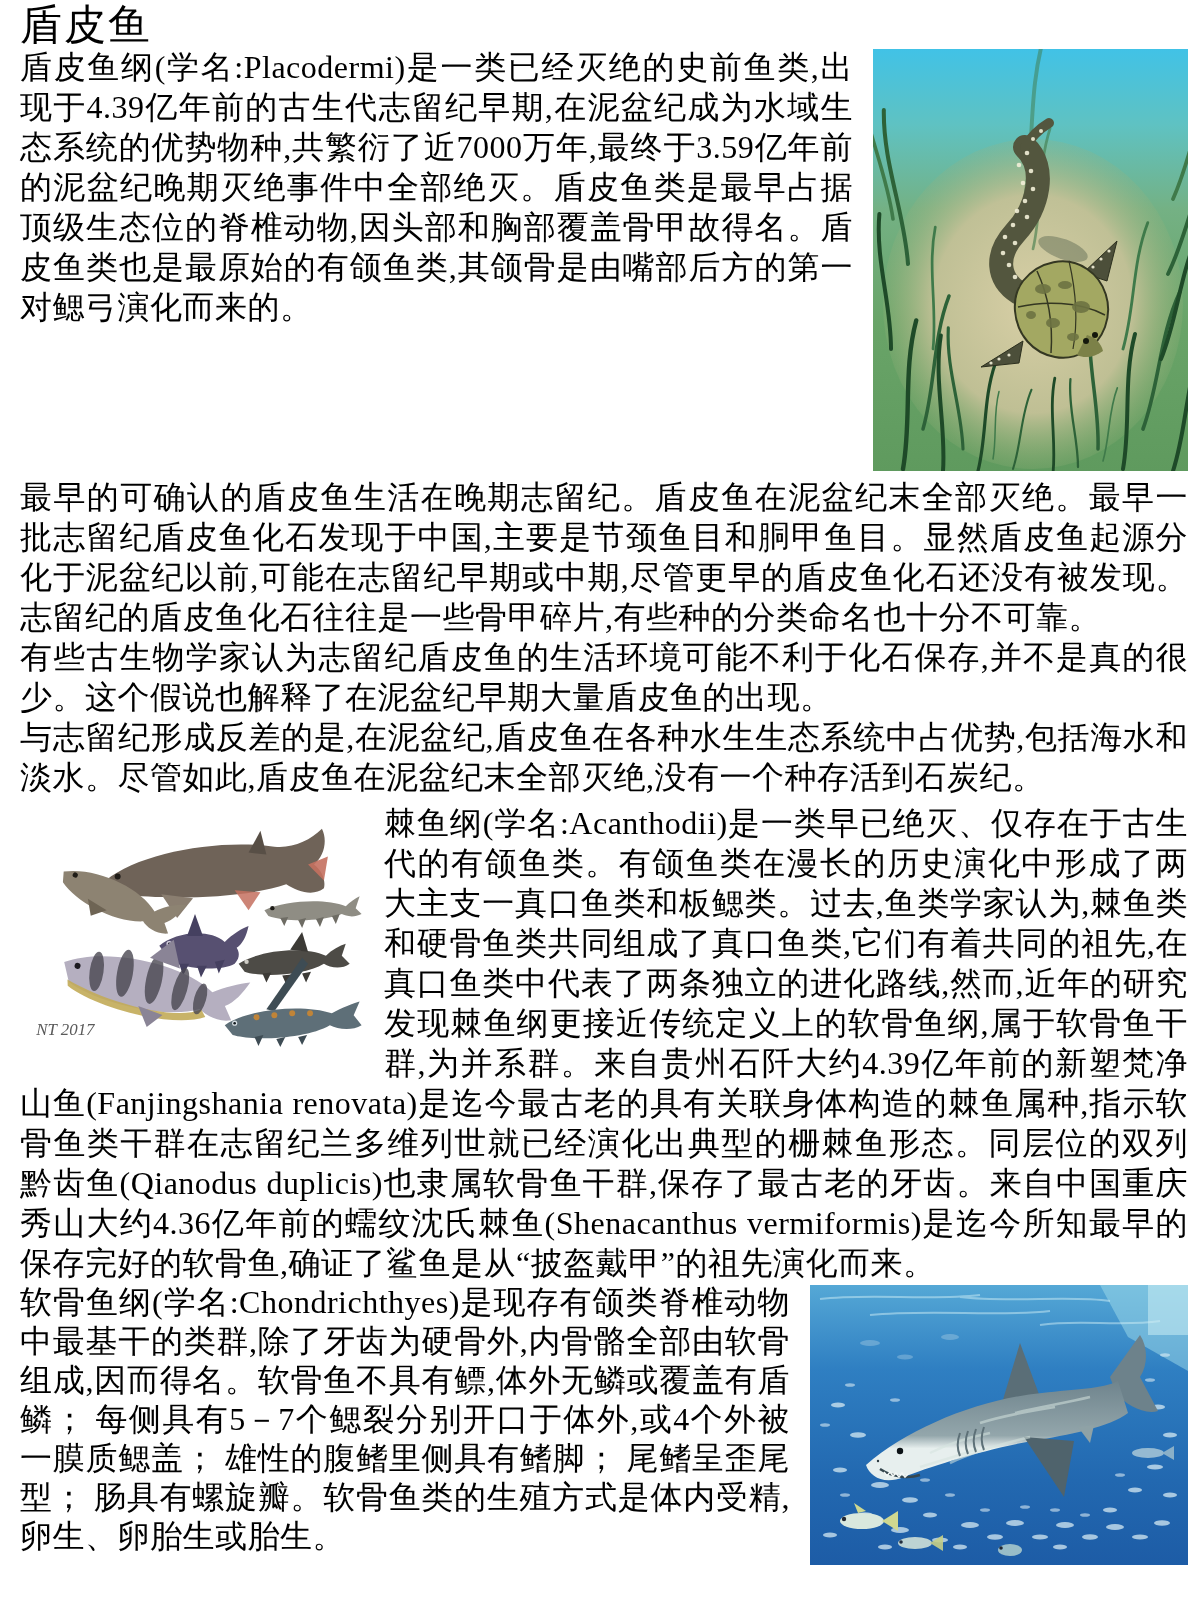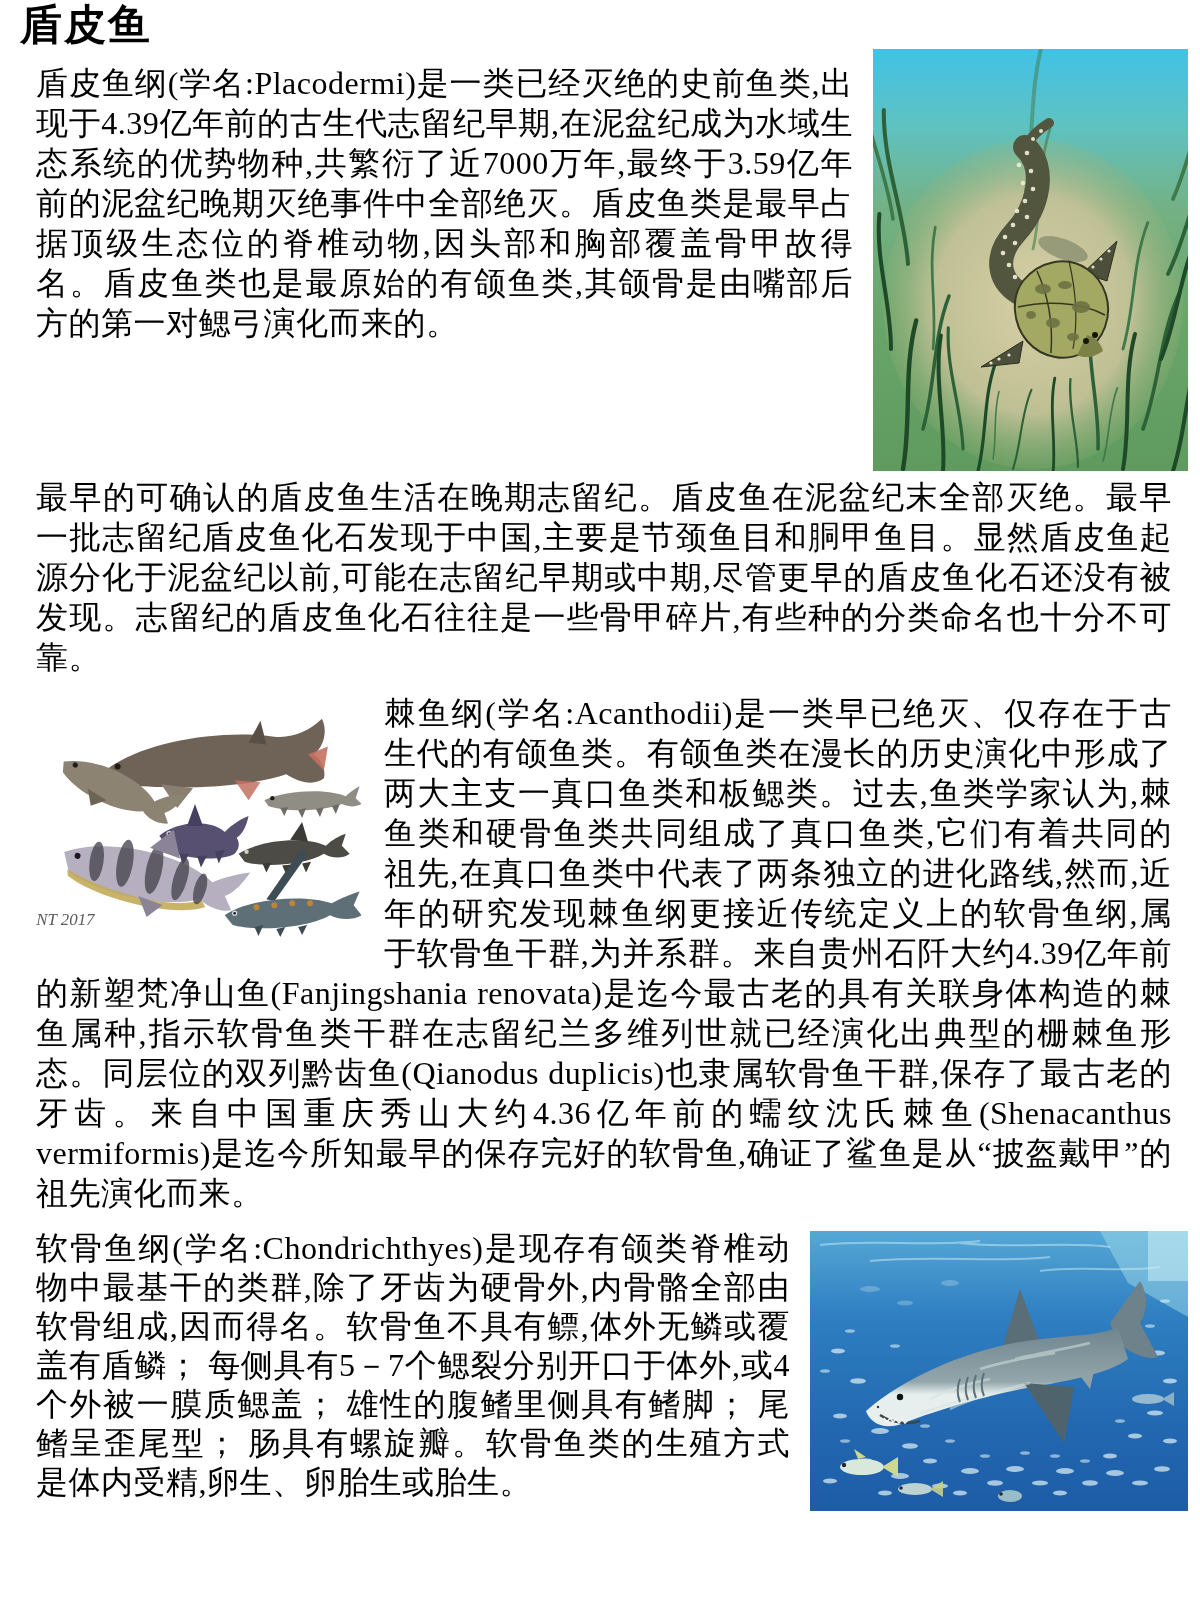--- a/index.html
+++ b/index.html
@@ -5,25 +5,25 @@
   html,body{margin:0;padding:0}
   body{
     width:1200px;height:1600px;overflow:hidden;
     background:#ffffff;color:#000;
     font-family:"Liberation Serif","DejaVu Serif",serif;
   }
   .page{padding:2px 12px 0 20px}
   section{display:block}
   h1{
     font-family:"DejaVu Sans","Liberation Sans",sans-serif;
-    font-weight:700;font-size:42px;line-height:1.08;
+    font-weight:400;font-size:42px;line-height:1.08;
     margin:0;letter-spacing:2px;
   }
   p{
-    margin:16px;font-size:32px;line-height:40px;
+    margin:0;font-size:32px;line-height:40px;
     text-align:justify;letter-spacing:0.5px;
   }
   .clear-right{clear:right}
   figure{margin:0;padding:0}
   .fig-right{float:right;margin:2px 0 6px 20px}
   .fig-left{float:left;margin:4px 14px 4px 0}
   svg{display:block}
   .sec-acanthodii{margin-top:6px}
   .sec-chondrichthyes p{line-height:39px}
 </style>
@@ -135,20 +135,22 @@
           </g>
           <path d="M214,286 C222,288 228,294 230,302 C222,308 212,310 204,306 Z" fill="#7c8148"></path>
           <circle cx="213" cy="292" r="3" fill="#14180c"></circle>
             <circle cx="222" cy="286" r="3" fill="#14180c"></circle>
         </g>
       </svg>
     </figure>
 
     <p>盾皮鱼纲(学名:Placodermi)是一类已经灭绝的史前鱼类,出现于4.39亿年前的古生代志留纪早期,在泥盆纪成为水域生态系统的优势物种,共繁衍了近7000万年,最终于3.59亿年前的泥盆纪晚期灭绝事件中全部绝灭。盾皮鱼类是最早占据顶级生态位的脊椎动物,因头部和胸部覆盖骨甲故得名。盾皮鱼类也是最原始的有颌鱼类,其颌骨是由嘴部后方的第一对鳃弓演化而来的。</p>
     <p class="clear-right">最早的可确认的盾皮鱼生活在晚期志留纪。盾皮鱼在泥盆纪末全部灭绝。最早一批志留纪盾皮鱼化石发现于中国,主要是节颈鱼目和胴甲鱼目。显然盾皮鱼起源分化于泥盆纪以前,可能在志留纪早期或中期,尽管更早的盾皮鱼化石还没有被发现。志留纪的盾皮鱼化石往往是一些骨甲碎片,有些种的分类命名也十分不可靠。</p>
+    <p>有些古生物学家认为志留纪盾皮鱼的生活环境可能不利于化石保存,并不是真的很少。这个假说也解释了在泥盆纪早期大量盾皮鱼的出现。</p>
+    <p>与志留纪形成反差的是,在泥盆纪,盾皮鱼在各种水生生态系统中占优势,包括海水和淡水。尽管如此,盾皮鱼在泥盆纪末全部灭绝,没有一个种存活到石炭纪。</p>
   </section>
 
   <section class="sec-acanthodii">
     <figure class="fig-left">
       <svg width="350" height="240" viewBox="0 0 352 242">
         <rect width="352" height="242" fill="#ffffff"></rect>
         <g>
           <path d="M86,74 C120,46 200,32 256,40 C274,42 292,34 304,22 C310,34 306,50 296,58 C304,64 308,74 306,82 C296,90 280,86 268,78 C228,92 146,94 104,88 Z" fill="#6f6358"></path>
           <path d="M290,58 L310,50 L306,74 Z" fill="#c4705f" opacity="0.9"></path>
           <path d="M230,46 L242,24 L248,48 Z" fill="#584f46"></path>

